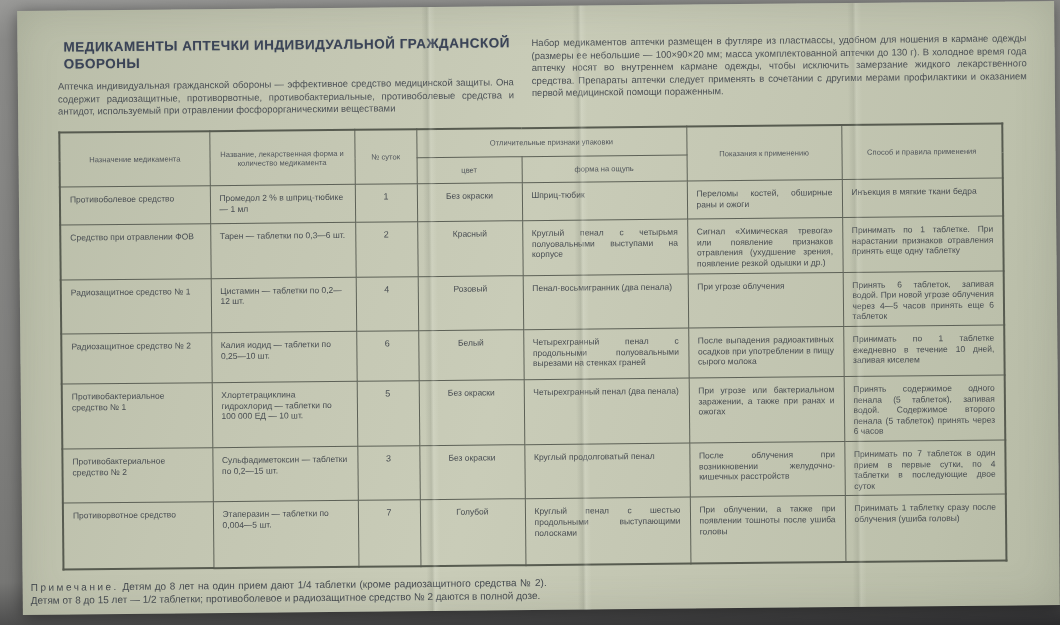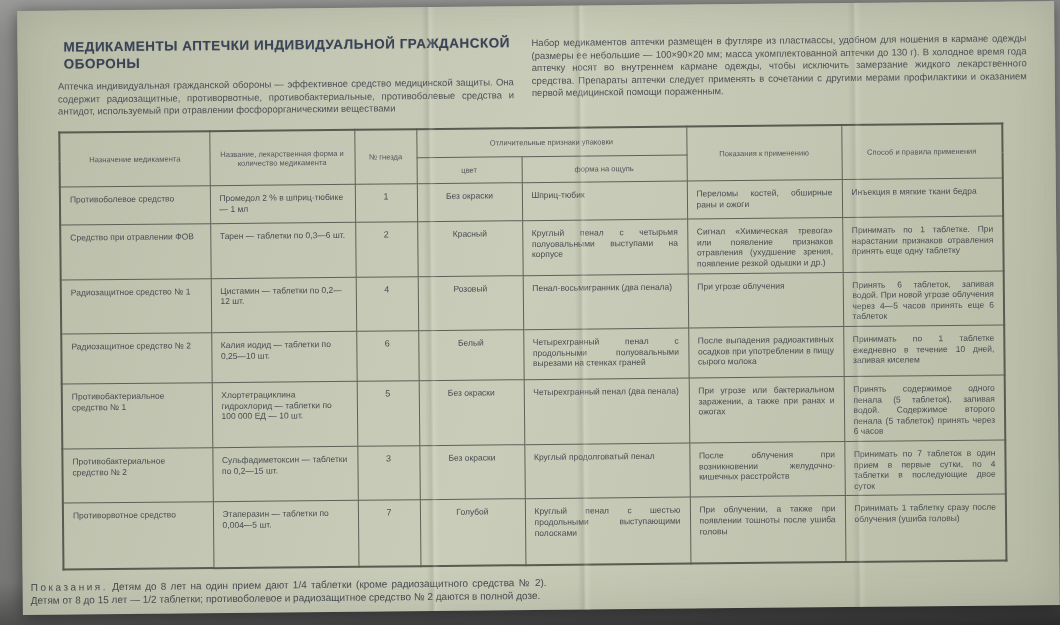--- a/index.html
+++ b/index.html
@@ -101,21 +101,21 @@
         <col style="width:62px">
       <col style="width:105px">
         <col style="width:165px">
         <col style="width:155px">
         <col style="width:161px">
     </colgroup>
     <thead>
       <tr class="hrow1">
         <th rowspan="2">Назначение медикамента</th>
         <th rowspan="2">Название, лекарственная форма и количество медикамента</th>
-        <th rowspan="2">№ гнезда</th>
+        <th rowspan="2">№ суток</th>
         <th colspan="2">Отличительные признаки упаковки</th>
         <th rowspan="2">Показания к применению</th>
         <th rowspan="2">Способ и правила применения</th>
       </tr>
       <tr class="hrow2">
         <th>цвет</th>
         <th>форма на ощупь</th>
       </tr>
     </thead>
     <tbody>
@@ -179,16 +179,16 @@
         <td class="c-slot">7</td>
         <td class="c-color">Голубой</td>
         <td class="c-shape">Круглый пенал с шестью продольными выступающими полосками</td>
         <td class="c-ind">При облучении, а также при появлении тошноты после ушиба головы</td>
         <td class="c-method">Принимать 1 таблетку сразу после облучения (ушиба головы)</td>
       </tr>
     </tbody>
   </table>
 
   <p class="footnote">
-    <span class="fn-label">Показания.</span>
+    <span class="fn-label">Примечание.</span>
     <span>Детям до 8 лет на один прием дают 1/4 таблетки (кроме радиозащитного средства № 2). Детям от 8 до 15 лет — 1/2 таблетки; противоболевое и радиозащитное средство № 2 даются в полной дозе.</span>
   </p>
 </div>
 
 </body></html>

